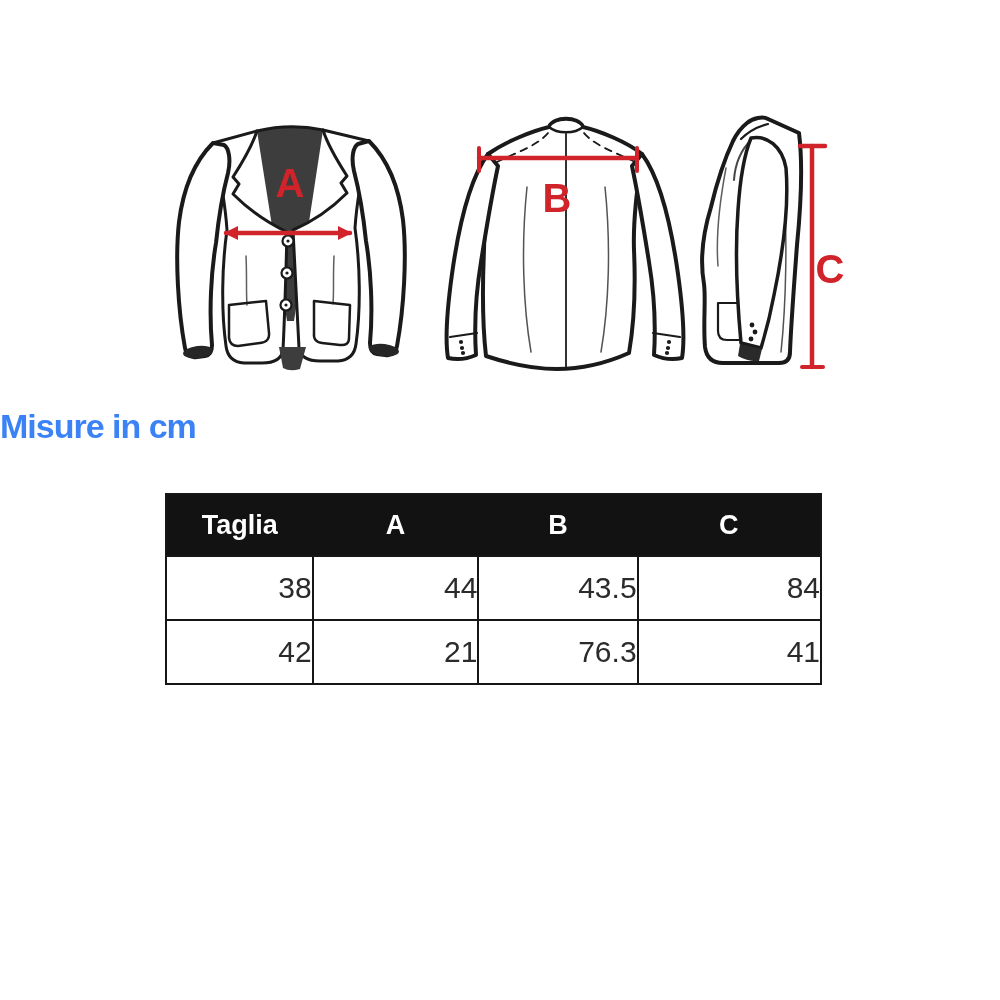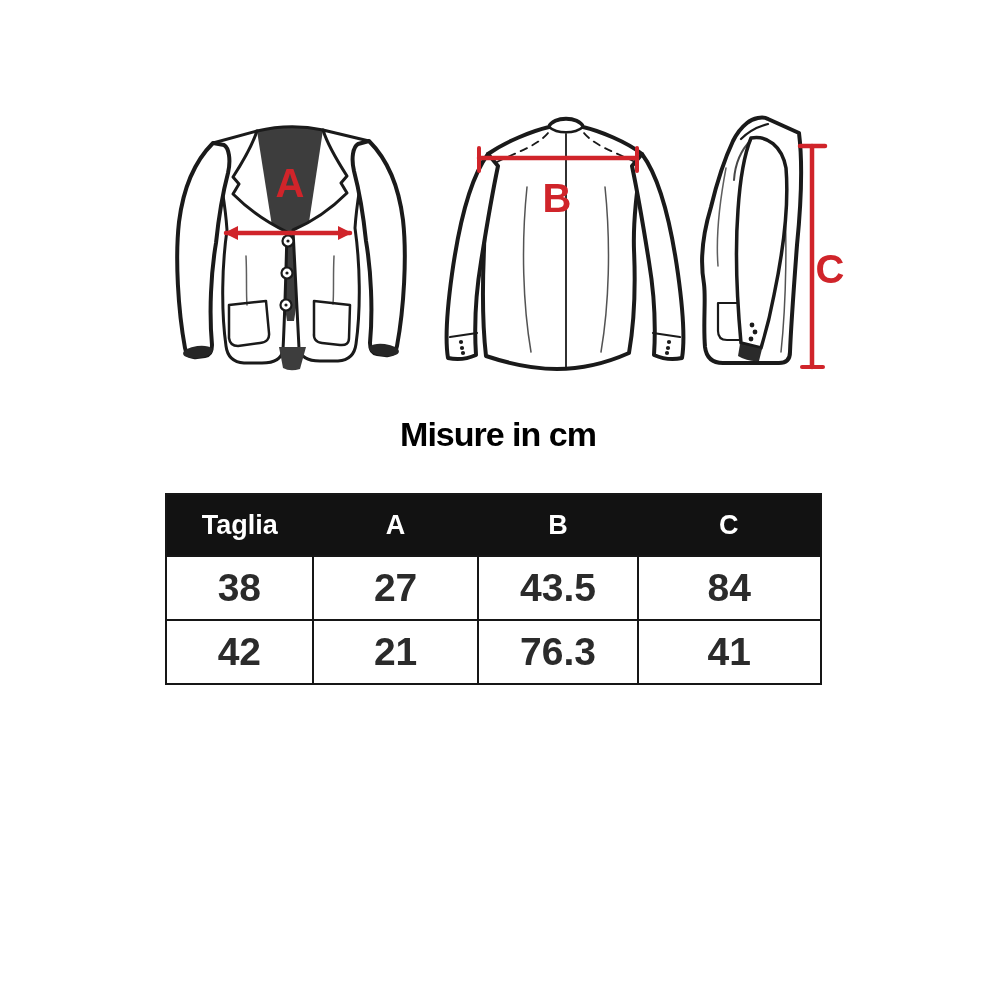--- a/index.html
+++ b/index.html
@@ -1,35 +1,35 @@
 <!DOCTYPE html>
 <html><head>
 <meta charset="utf-8">
 <style>
   html,body{margin:0;padding:0;background:#ffffff;}
   body{width:1000px;height:1000px;font-family:"Liberation Sans",sans-serif;}
   .canvas{position:relative;width:1000px;height:1000px;background:#ffffff;overflow:hidden;}
   .art{position:absolute;left:0;top:0;width:1000px;height:1000px;}
   .title{
-    position:absolute;left:0;top:409px;width:980px;margin:8px;
-    text-align:center;font-size:34px;font-weight:700;letter-spacing:-1px;
-    color:#000000;line-height:1;
+    position:absolute;left:0;top:409px;width:980px;margin:0;
+    font-size:34px;font-weight:700;letter-spacing:-1px;
+    color:#3b82f6;line-height:1;
   }
   table.size-table{
     position:absolute;left:165px;top:493px;width:657px;
     border-collapse:collapse;table-layout:fixed;
     border:2px solid #161616;background:#5eead4;
   }
   table.size-table th{
     background:#121212;color:#ffffff;font-size:27px;font-weight:700;
     height:60px;text-align:center;border:none;padding:0;
   }
   table.size-table td{
     border:2px solid #161616;background:#ffffff;color:#2b2b2b;
-    font-size:39px;font-weight:700;text-align:center;height:62px;padding:0;
+    font-size:30px;font-weight:400;text-align:right;height:62px;padding:0;
   }
   .mlabel{font-family:"Liberation Sans",sans-serif;font-weight:700;font-size:40px;}
 </style>
 </head>
 <body>
 
 <div class="canvas">
 
   <svg class="art" viewBox="0 0 1000 1000" fill="none" stroke-linecap="round" stroke-linejoin="round">
 
@@ -127,21 +127,21 @@
       <tr>
         <th>Taglia</th>
         <th>A</th>
         <th>B</th>
         <th>C</th>
       </tr>
     </thead>
     <tbody>
       <tr>
         <td>38</td>
-        <td>27</td>
+        <td>44</td>
         <td>43.5</td>
         <td>84</td>
       </tr>
       <tr>
         <td>42</td>
         <td>21</td>
         <td>76.3</td>
         <td>41</td>
       </tr>
     </tbody>

